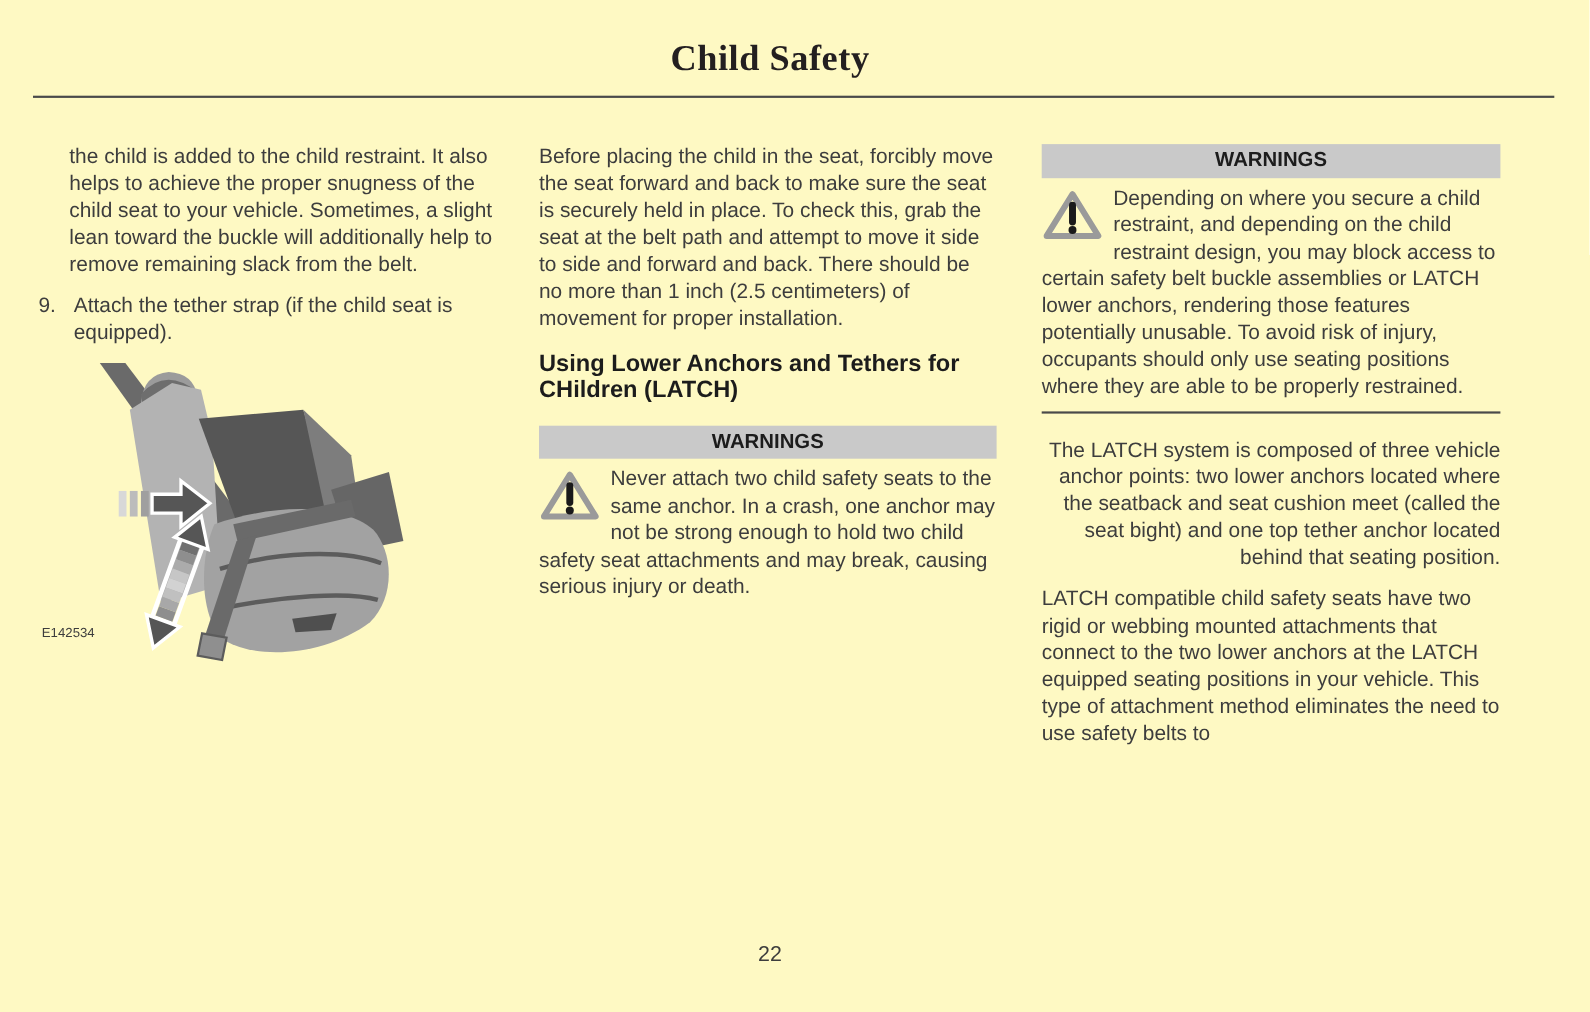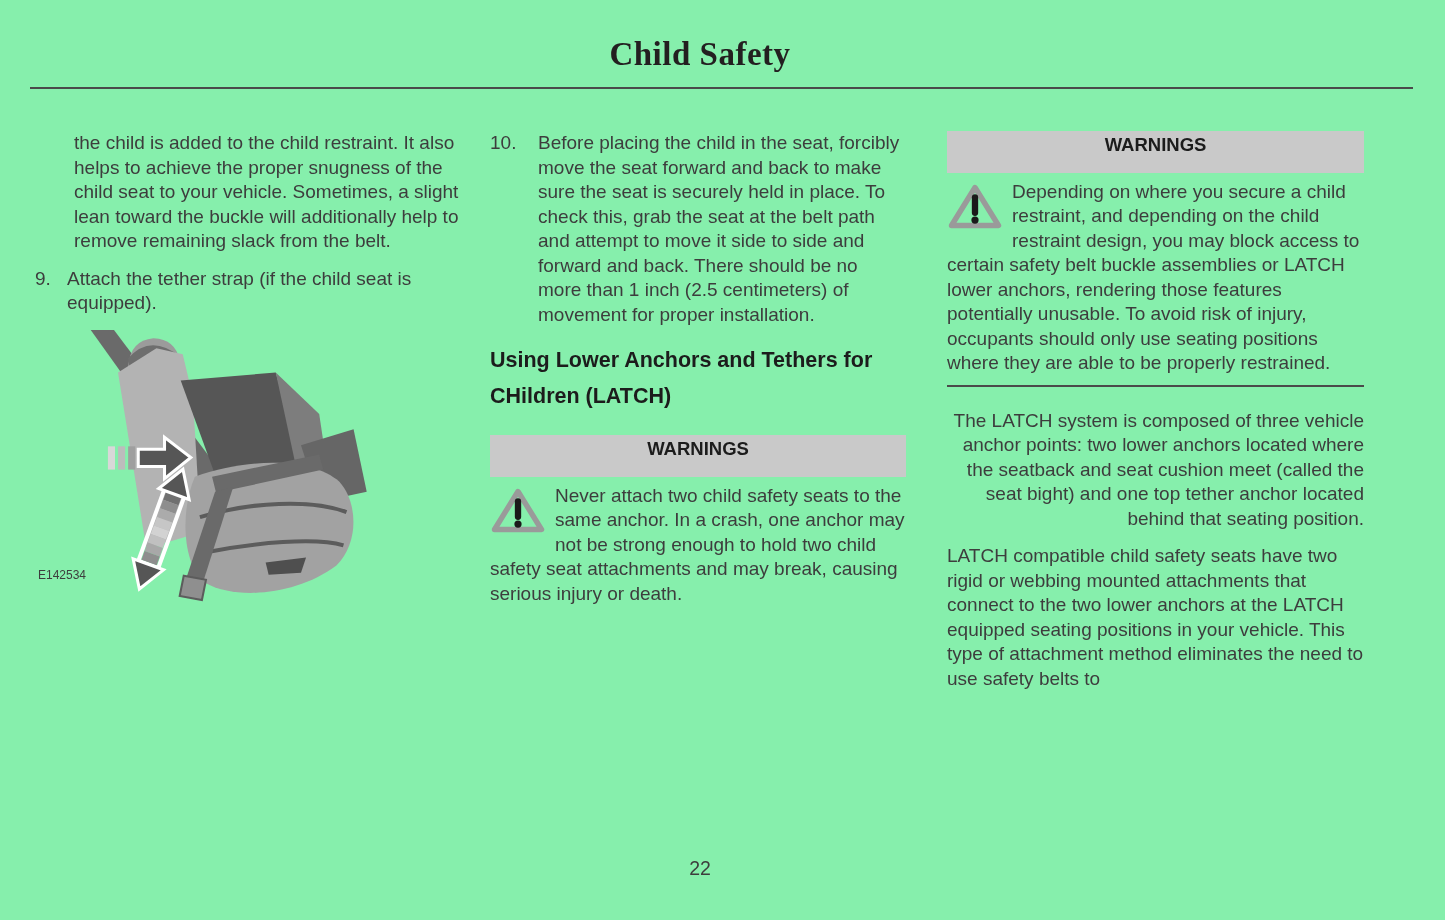--- a/index.html
+++ b/index.html
@@ -1,45 +1,45 @@
 <!DOCTYPE html>
 <html><head>
 <meta charset="utf-8">
 <style>
   * { margin:0; padding:0; box-sizing:border-box; }
   html,body { background:#ffffff; }
   .page {
-    position:relative; width:1445px; height:920px; background:#86efac;
+    position:relative; width:1445px; height:920px; background:#fef9c3;
     font-family:"Liberation Sans", sans-serif; color:#3d3d3d; overflow:hidden;
   }
   .page-title {
     position:absolute; top:36px; left:30px; width:1340px; text-align:center;
     font-family:"Liberation Serif", serif; font-weight:700; font-size:33px;
     color:#231f20; letter-spacing:0.5px;
   }
   .title-rule {
     position:absolute; top:87px; left:30px; right:32px;
     border-top:2px solid #4a4a4a;
   }
   .col { position:absolute; top:131px; font-size:19px; line-height:24.5px; }
   .col1 { left:35px;  width:437px; }
   .col2 { left:490px; width:416px; }
   .col3 { left:947px; width:417px; }
   .list-item { display:flex; }
   .list-num  { flex:0 0 32px; }
   .col2 .list-num { flex:0 0 48px; }
-  .indent { margin-left:39px; }
+  .indent { margin-left:28px; }
   .mt { margin-top:13px; }
   .section-heading {
-    font-size:21.5px; line-height:36px; font-weight:700; color:#1c1c1c;
+    font-size:21.5px; line-height:24px; font-weight:700; color:#1c1c1c;
     margin:15px 0 21px 0;
   }
   .warn-bar {
     background:#c9c9c9; text-align:center; font-weight:700; font-size:18.5px;
-    color:#1c1c1c; padding:2px 0 15px 0;
+    color:#1c1c1c; padding:2px 0 4px 0;
   }
   .warn-body { margin-top:7px; }
   .warn-icon { float:left; width:56px; height:47px; margin:3px 9px 2px 0; }
   .rule-after { border-bottom:2px solid #4a4a4a; margin-top:9px; }
   .figure { position:relative; margin-top:8px; height:278px; }
   .figure svg { position:absolute; left:22px; top:0; }
   .fig-label {
     position:absolute; left:3px; bottom:14px; font-size:12px; color:#3d3d3d;
   }
   .page-num {
@@ -109,21 +109,20 @@
           <polygon points="0,-62 16,-36 -16,-36" fill="#565656" stroke="#ffffff" stroke-width="3"></polygon>
           <polygon points="0,64 16,38 -16,38" fill="#565656" stroke="#ffffff" stroke-width="3"></polygon>
         </g>
       </svg>
       <span class="fig-label">E142534</span>
     </div>
   </div>
 
   <div class="col col2">
     <div class="list-item">
-      <span class="list-num">10.</span>
       <span>Before placing the child in the seat, forcibly move the seat forward and back to make sure the seat is securely held in place. To check this, grab the seat at the belt path and attempt to move it side to side and forward and back. There should be no more than 1 inch (2.5 centimeters) of movement for proper installation.</span>
     </div>
     <h2 class="section-heading">Using Lower Anchors and Tethers for CHildren (LATCH)</h2>
 
     <div>
       <div class="warn-bar">WARNINGS</div>
       <div class="warn-body">
         <svg class="warn-icon" viewBox="0 0 60 52">
           <path d="M30,5 L56,47 L4,47 Z" fill="none" stroke="#9a9a9a" stroke-width="6" stroke-linejoin="round"></path>
           <line x1="30" y1="16" x2="30" y2="33" stroke="#1a1a1a" stroke-width="7" stroke-linecap="round"></line>

